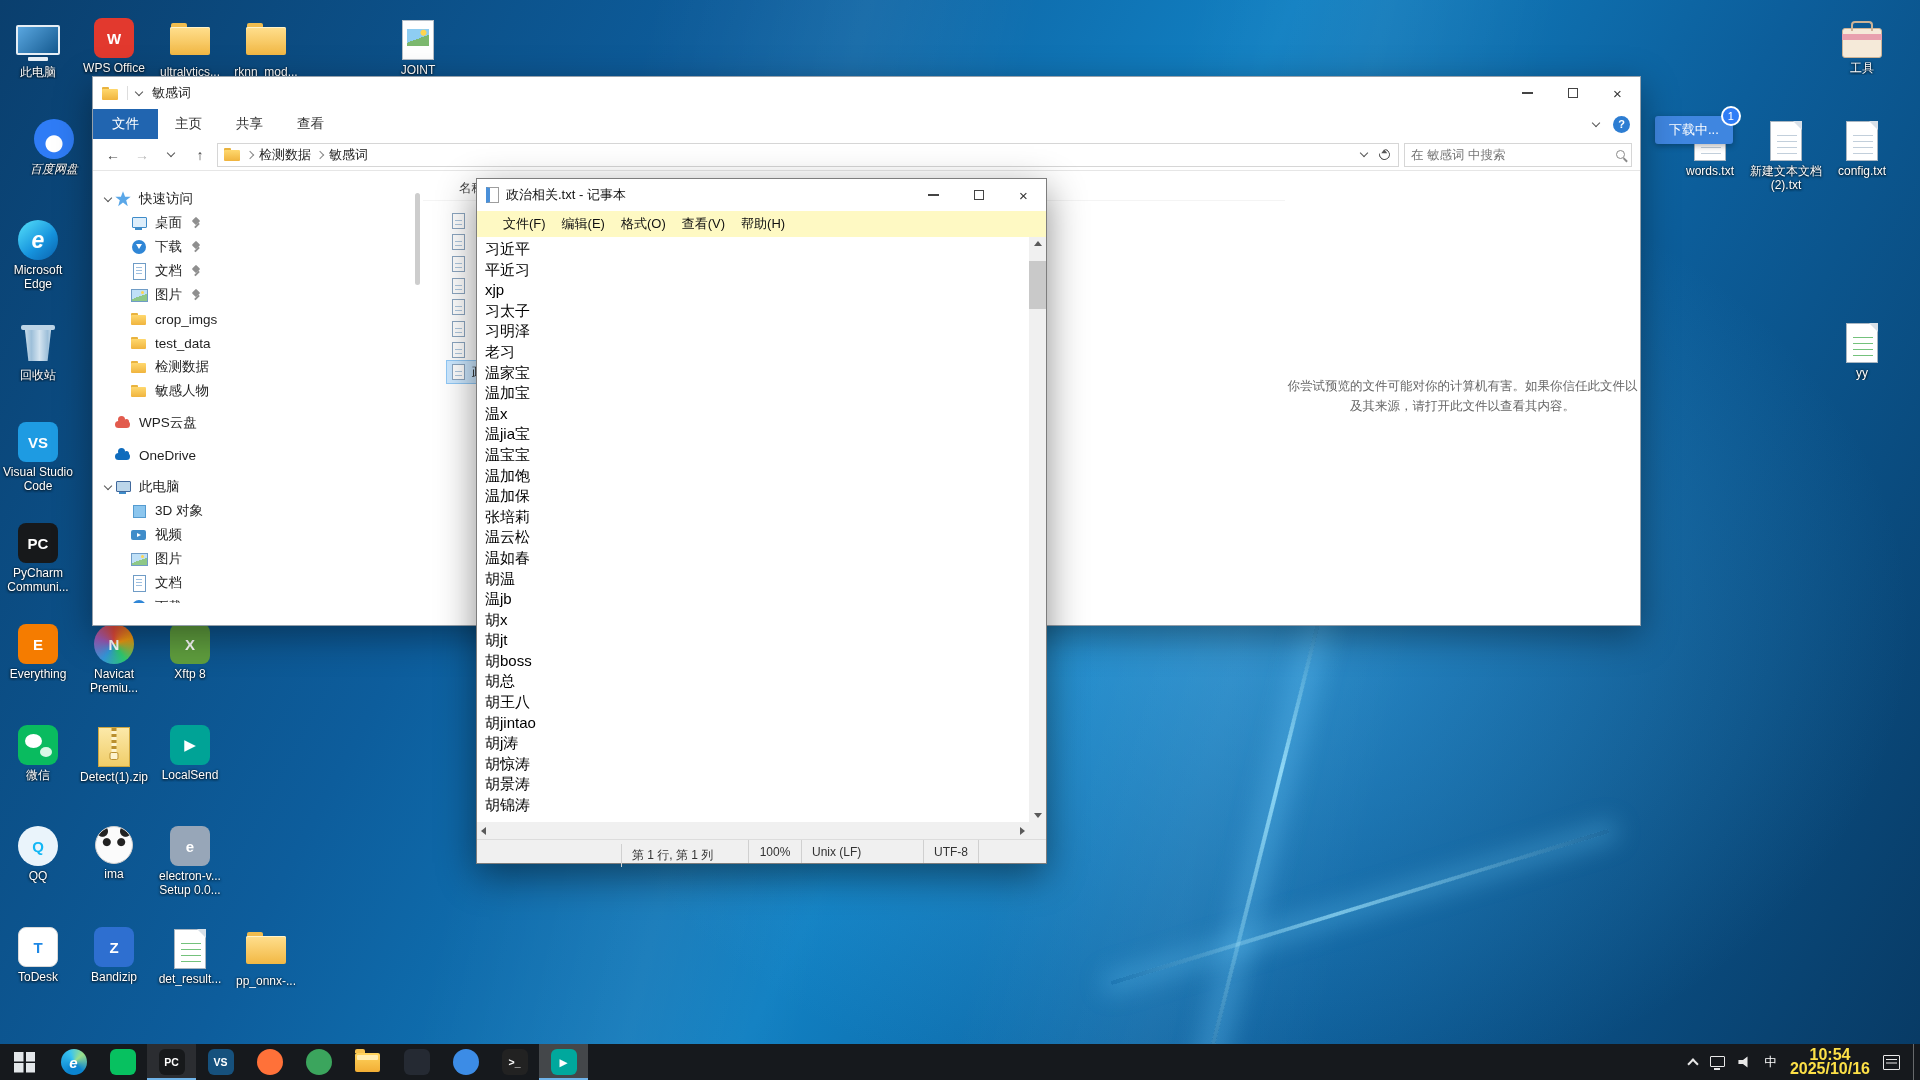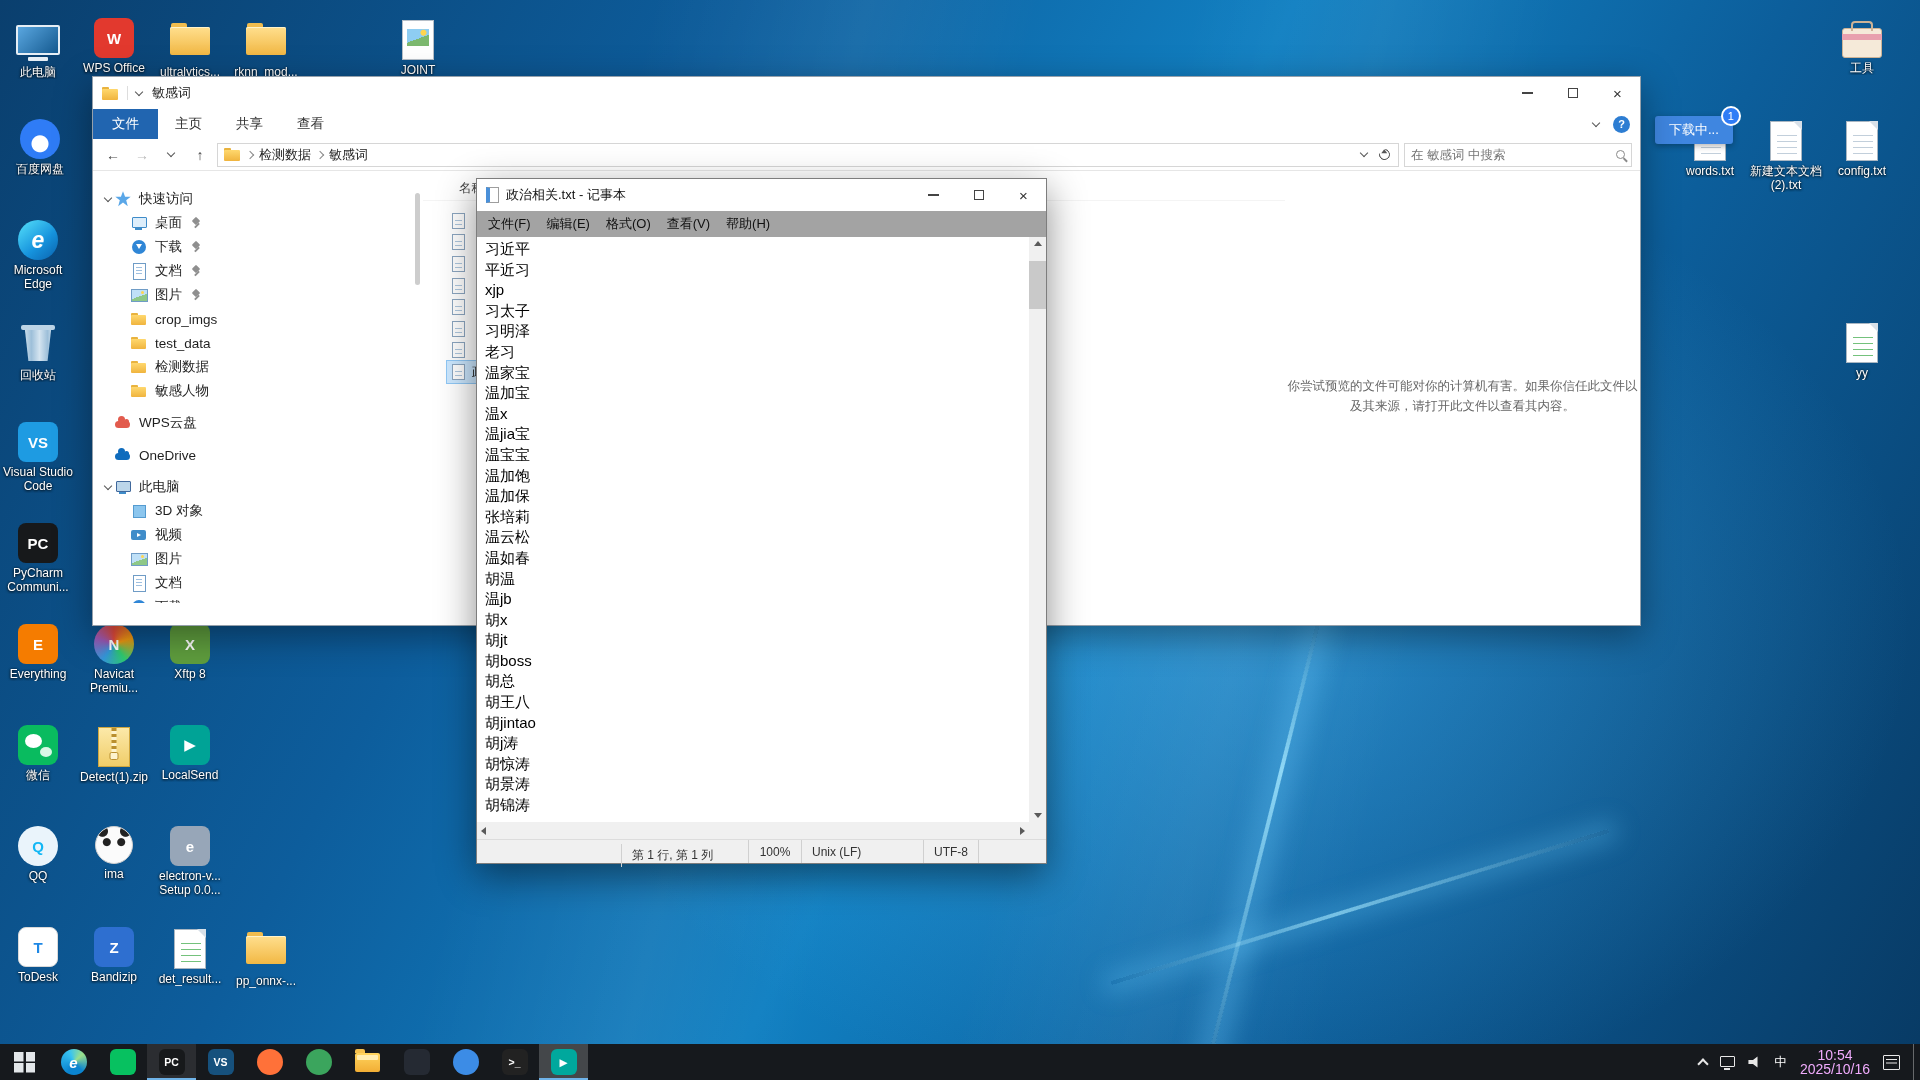--- a/index.html
+++ b/index.html
@@ -154,21 +154,21 @@
   .vw-btn{width:24px;height:19px;display:flex;align-items:center;justify-content:center;margin-left:3px;border:1px solid transparent;}
   .vw-btn.active{background:#d7eafb;border-color:#9ac2e8;}
   .vw-lines{width:13px;height:11px;background:repeating-linear-gradient(to bottom,#5b86ac 0 2px,transparent 2px 4px);}
   .vw-grid{width:13px;height:11px;border:1px solid #5b86ac;
     background:linear-gradient(#5b86ac,#5b86ac) 50% 0/1px 100% no-repeat,linear-gradient(#5b86ac,#5b86ac) 0 50%/100% 1px no-repeat;}
 
   
   #notepad{left:476px;top:178px;width:571px;height:686px;border:1px solid #7d7d7d;box-shadow:0 12px 36px rgba(0,0,0,.45);z-index:6;}
   .np-icon{width:13px;height:16px;background:#fff;border:1px solid #9e9e9e;border-left:4px solid #4a90d9;margin-right:7px;flex:none;}
   .np-title{font-size:13px;color:#111;}
-  .menubar{height:26px;display:flex;align-items:center;padding-left:3px;background:#a3a3a3;font-size:13px;color:#111;}
+  .menubar{height:26px;display:flex;align-items:center;padding-left:18px;background:#fef9c3;font-size:13px;color:#111;}
   .menu-item{padding:0 8px;}
   .np-text-wrap{position:absolute;left:0;right:0;top:58px;bottom:24px;background:#fff;}
   .np-content{position:absolute;left:0;top:0;right:17px;bottom:17px;overflow:hidden;padding:2px 4px 0 8px;font-size:15px;line-height:20.6px;color:#000;}
   .np-line{white-space:pre;}
   .np-vscroll{position:absolute;top:0;right:0;bottom:17px;width:17px;background:#f0f0f0;display:flex;flex-direction:column;align-items:center;justify-content:space-between;padding:4px 0;}
   .np-vthumb{position:absolute;top:24px;left:0;width:17px;height:48px;background:#c9c9c9;}
   .np-hscroll{position:absolute;left:0;right:17px;bottom:0;height:17px;background:#f0f0f0;display:flex;align-items:center;justify-content:space-between;padding:0 4px;}
   .np-corner{position:absolute;right:0;bottom:0;width:17px;height:17px;background:#f0f0f0;}
   .tri{width:0;height:0;border:4px solid transparent;display:inline-block;}
   .tri.up{border-bottom:5px solid #5a5a5a;border-top:none;}
@@ -200,21 +200,21 @@
   .tbi-edge{border-radius:50%;background:conic-gradient(from 210deg,#0a84d0,#38c3f2 35%,#9be08a 55%,#0a84d0 80%);font-style:italic;font-size:15px;}
   .tbi-folder{width:25px;height:19px;position:relative;background:linear-gradient(#ffd45e,#f2ae35);border-radius:2px;}
   .tbi-folder::before{content:'';position:absolute;top:-4px;left:0;width:10px;height:4px;background:#f6c14e;border-radius:2px 2px 0 0;}
   .tbi-folder::after{content:'';position:absolute;top:2px;left:2px;right:2px;height:5px;background:#ffecb0;border-radius:1px;}
   .tray{margin-left:auto;display:flex;align-items:center;gap:13px;padding:0 2px 0 12px;height:100%;}
   .tr-chevron{width:8px;height:8px;border-left:2px solid #e8e8e8;border-top:2px solid #e8e8e8;transform:rotate(45deg);margin-top:4px;}
   .tr-monitor{width:15px;height:11px;border:1.5px solid #e8e8e8;border-radius:1px;position:relative;margin-top:-2px;}
   .tr-monitor::after{content:'';position:absolute;left:3px;bottom:-4px;width:6px;height:2px;background:#e8e8e8;}
   .tr-speaker{width:13px;height:12px;background:#e8e8e8;clip-path:polygon(0 33%,35% 33%,70% 4%,70% 96%,35% 67%,0 67%);}
   .tr-ime{font-size:12.5px;color:#fff;}
-  .tr-clock{text-align:center;font-size:14px;line-height:14px;color:#f0abfc;}
+  .tr-clock{text-align:center;font-size:16px;line-height:14px;color:#fde047;font-weight:bold;}
   .tr-action{width:17px;height:15px;border:1.5px solid #e8e8e8;border-radius:1px;position:relative;}
   .tr-action::after{content:'';position:absolute;left:2px;top:3px;right:2px;height:1.5px;background:#e8e8e8;box-shadow:0 3.5px 0 #e8e8e8;}
   .tr-showdesk{width:5px;height:100%;border-left:1px solid rgba(255,255,255,.35);}
 </style>
 </head>
 <body>
 
 <div id="wallpaper">
   <div class="ray"></div>
   <div class="beam-v"></div>
@@ -237,21 +237,21 @@
       <div class="di-label">ultralytics...</div>
     </div>
     <div class="desk-icon" style="left: 228px; top: 18px;">
       <div class="di-art kind-folder"></div>
       <div class="di-label">rknn_mod...</div>
     </div>
     <div class="desk-icon" style="left: 380px; top: 18px;">
       <div class="di-art kind-image"></div>
       <div class="di-label">JOINT test.png</div>
     </div>
-    <div class="desk-icon" style="left: 2px; top: 119px;">
+    <div class="desk-icon" style="left: 16px; top: 119px; font-style: italic;">
       <div class="di-art kind-baidu"></div>
       <div class="di-label">百度网盘</div>
     </div>
     <div class="desk-icon" style="left: 0px; top: 220px;">
       <div class="di-art kind-edge">
         <span class="di-glyph">e</span>
       </div>
       <div class="di-label">Microsoft Edge</div>
     </div>
     <div class="desk-icon" style="left: 0px; top: 321px;">

